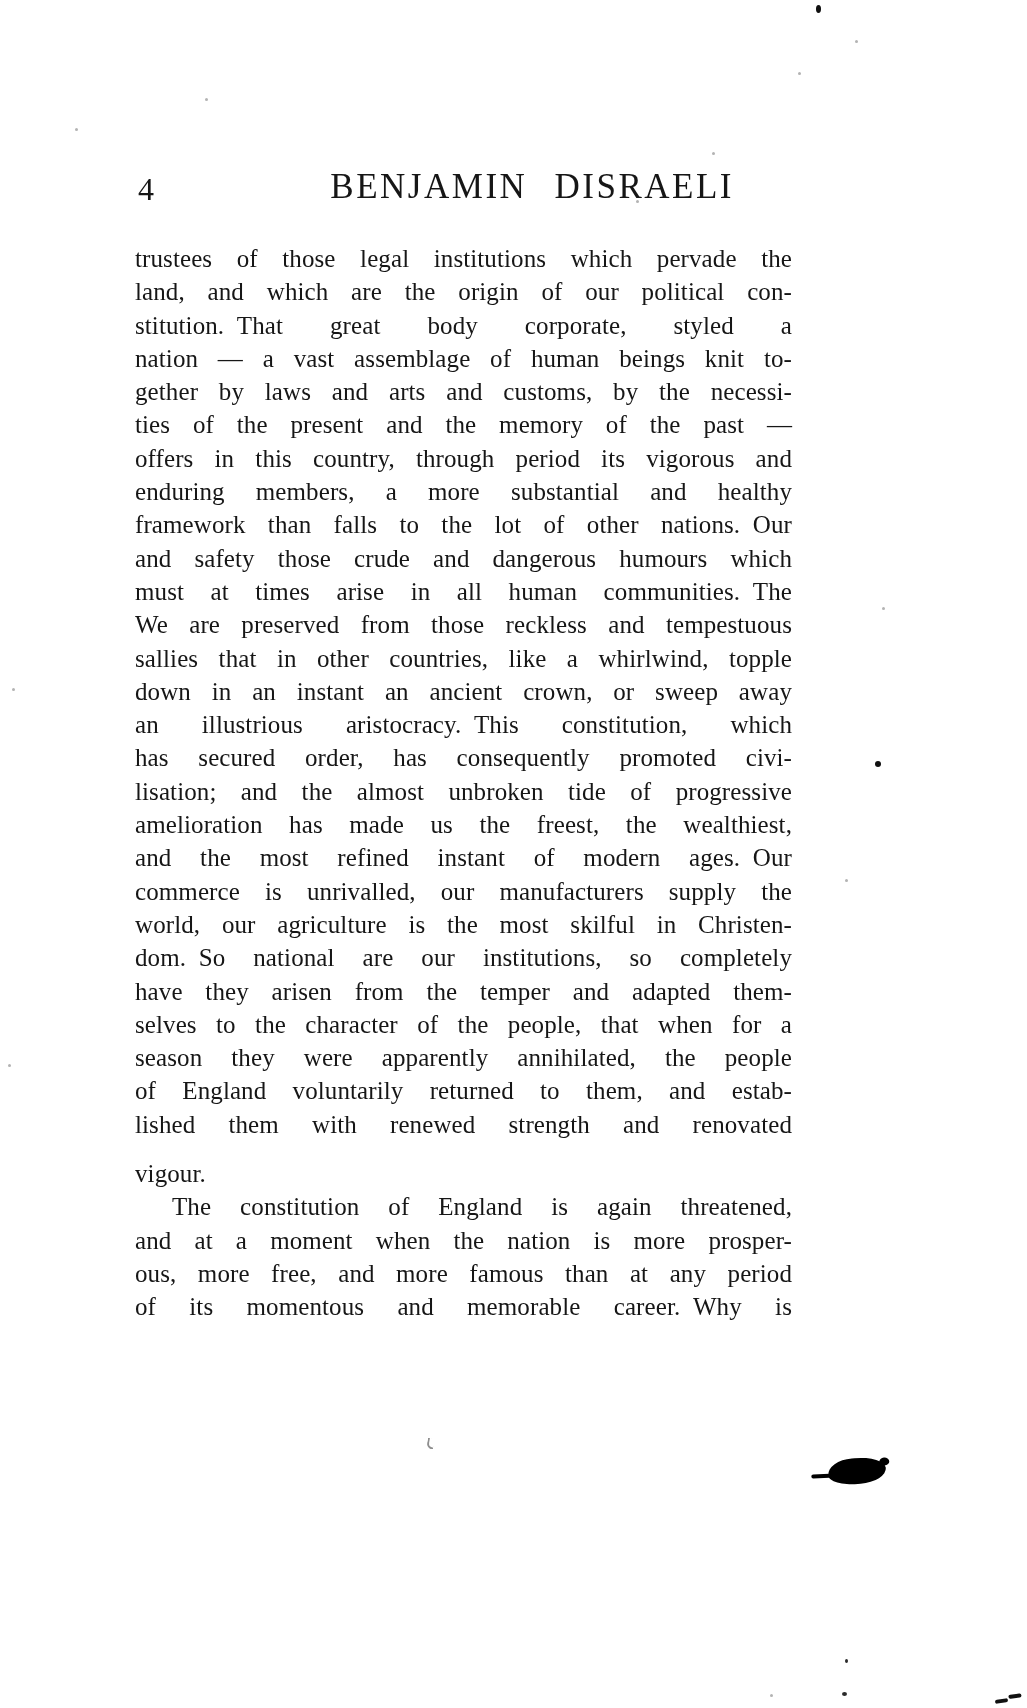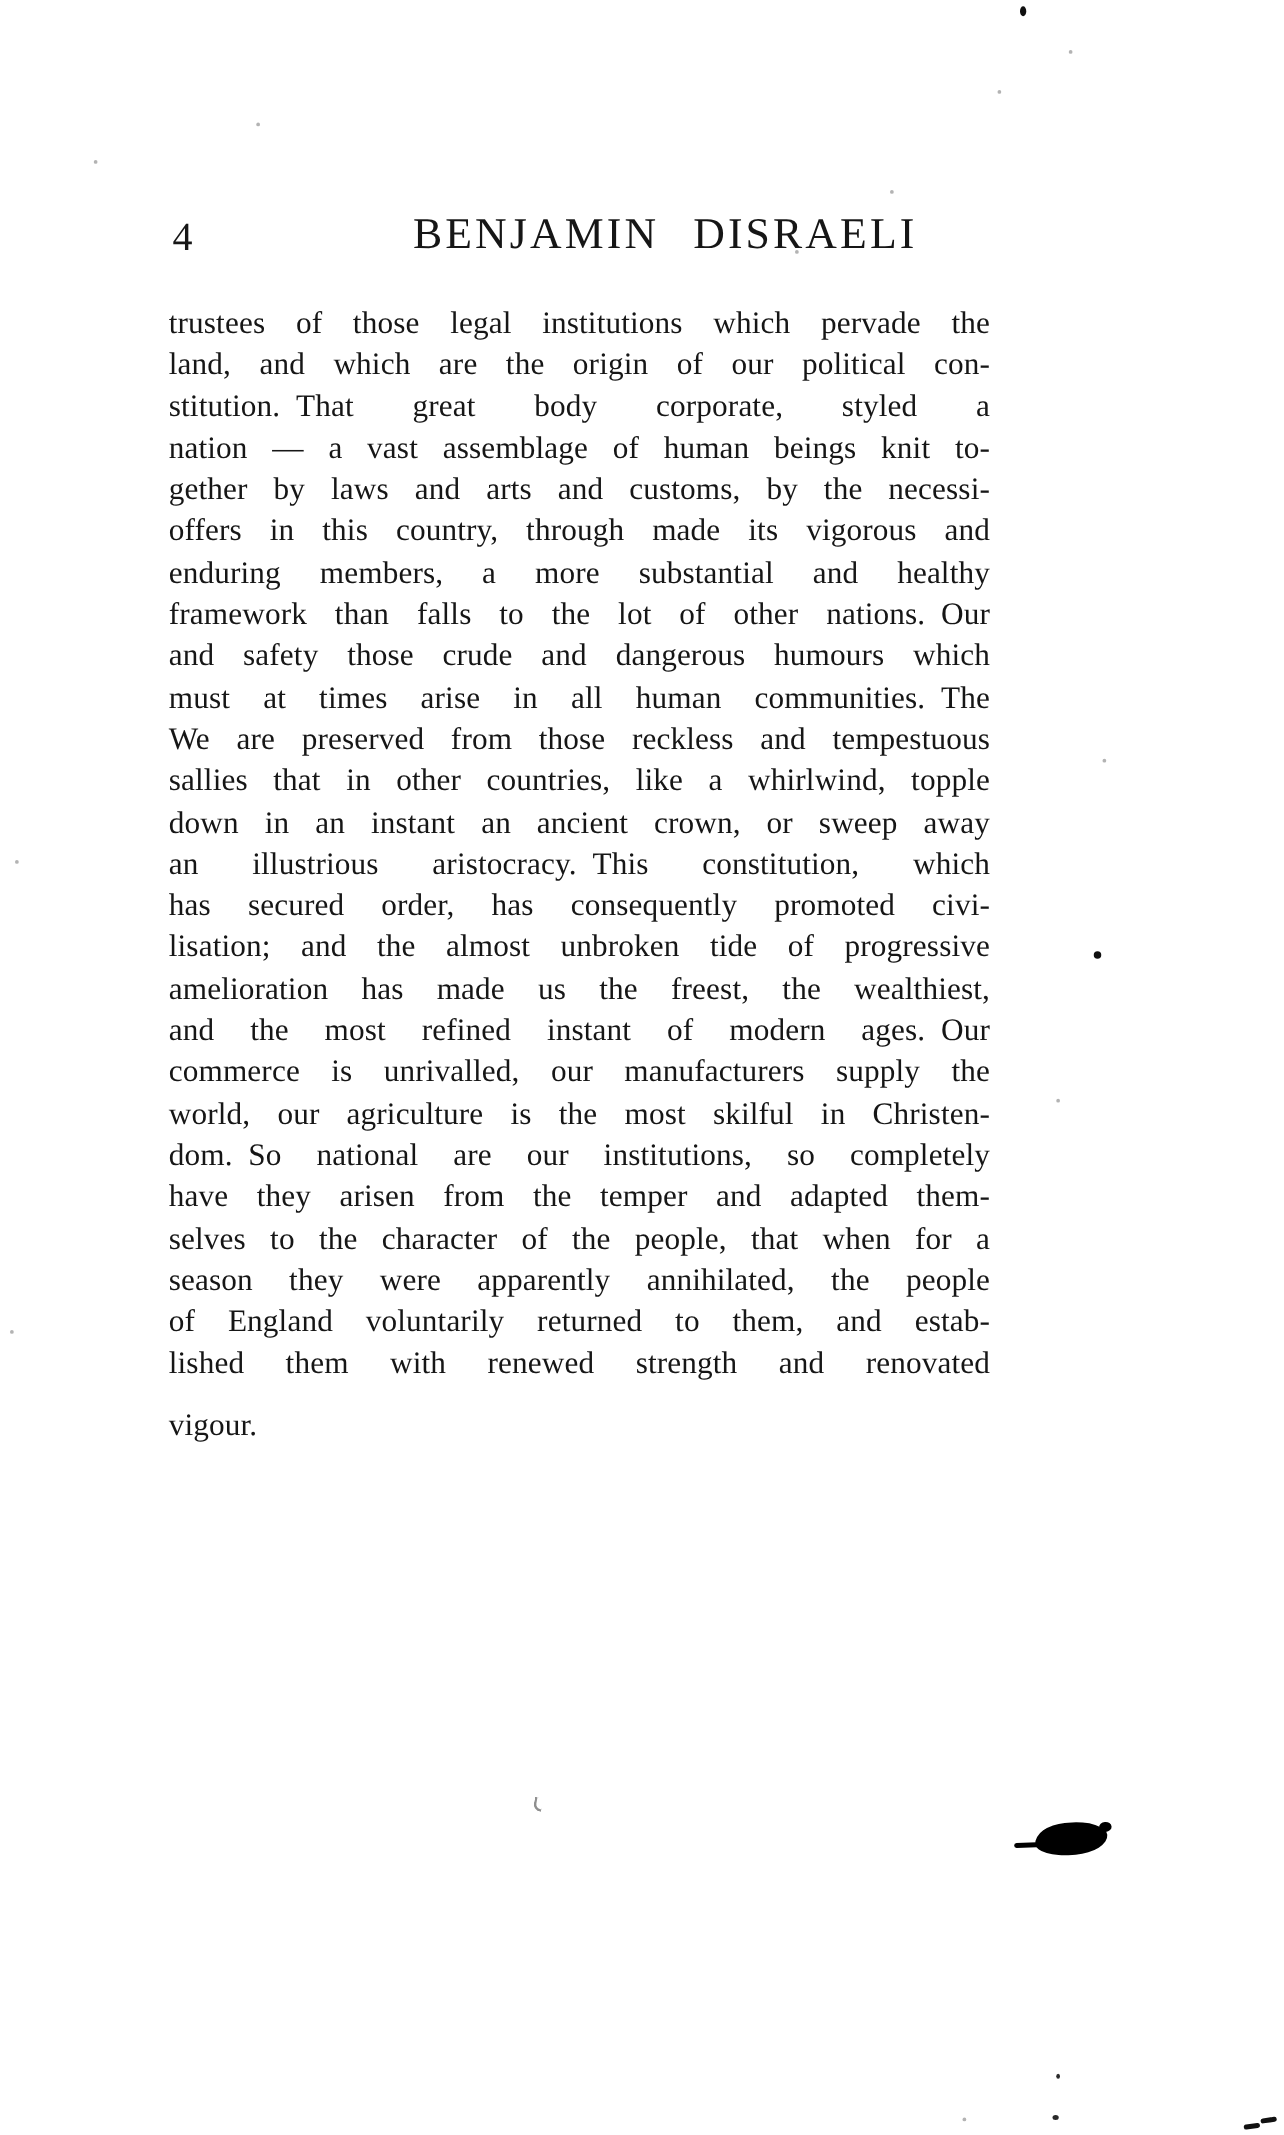--- a/index.html
+++ b/index.html
@@ -93,21 +93,22 @@
   <span class="pagenum">4</span>
   <div class="running-title">BENJAMIN DISRAELI</div>
 
   <div class="textblock">
     <div>
       <div class="jl">trustees of those legal institutions which pervade the</div>
       <div class="jl">land, and which are the origin of our political con-</div>
       <div class="jl">stitution. That great body corporate, styled a</div>
       <div class="jl">nation — a vast assemblage of human beings knit to-</div>
       <div class="jl">gether by laws and arts and customs, by the necessi-</div>
-      <div class="jl">offers in this country, through made its vigorous and</div>
+      <div class="jl">ties of the present and the memory of the past —</div>
+      <div class="jl">offers in this country, through period its vigorous and</div>
       <div class="jl">enduring members, a more substantial and healthy</div>
       <div class="jl">framework than falls to the lot of other nations. Our</div>
       <div class="jl">and safety those crude and dangerous humours which</div>
       <div class="jl">must at times arise in all human communities. The</div>
       <div class="jl">We are preserved from those reckless and tempestuous</div>
       <div class="jl">sallies that in other countries, like a whirlwind, topple</div>
       <div class="jl">down in an instant an ancient crown, or sweep away</div>
       <div class="jl">an illustrious aristocracy. This constitution, which</div>
       <div class="jl">has secured order, has consequently promoted civi-</div>
       <div class="jl">lisation; and the almost unbroken tide of progressive</div>
@@ -115,20 +116,26 @@
       <div class="jl">and the most refined instant of modern ages. Our</div>
       <div class="jl">commerce is unrivalled, our manufacturers supply the</div>
       <div class="jl">world, our agriculture is the most skilful in Christen-</div>
       <div class="jl">dom. So national are our institutions, so completely</div>
       <div class="jl">have they arisen from the temper and adapted them-</div>
       <div class="jl">selves to the character of the people, that when for a</div>
       <div class="jl">season they were apparently annihilated, the people</div>
       <div class="jl">of England voluntarily returned to them, and estab-</div>
       <div class="jl">lished them with renewed strength and renovated</div>
       <div class="jl end">vigour.</div>
+    </div>
+    <div>
+      <div class="jl indent">The constitution of England is again threatened,</div>
+      <div class="jl">and at a moment when the nation is more prosper-</div>
+      <div class="jl">ous, more free, and more famous than at any period</div>
+      <div class="jl">of its momentous and memorable career. Why is</div>
     </div>
   </div>
 
   <div class="dot dot-tr"></div>
   <div class="dot dot-mr"></div>
   <div class="ink-blot"></div>
   <div class="dot speck-a"></div>
   <div class="dot speck-b"></div>
   <div class="squiggle"></div>
   <div class="pencil-mark"></div>

